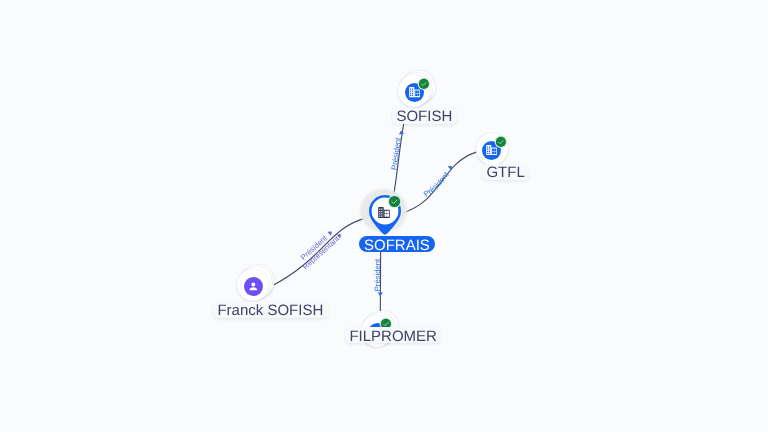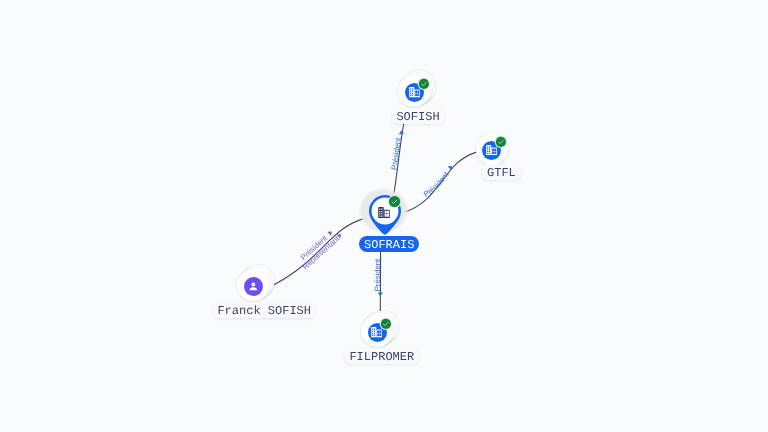--- a/index.html
+++ b/index.html
@@ -5,22 +5,22 @@
 <style>
   html,body{margin:0;padding:0;}
   body{width:768px;height:432px;overflow:hidden;background:#fafbfd;
        font-family:"Liberation Sans",sans-serif;-webkit-font-smoothing:antialiased;text-rendering:geometricPrecision;}
   #canvas{position:relative;width:768px;height:432px;background:#fafbfd;}
   svg.layer{position:absolute;left:0;top:0;width:768px;height:432px;overflow:visible;}
   .node{position:absolute;}
   .halo{position:absolute;border-radius:50%;background:#eaeaea;}
   .card{position:absolute;border-radius:50%;background:#fff;}
   .pill{position:absolute;white-space:nowrap;
-        font-size:12px;line-height:1;
-        display:flex;align-items:center;justify-content:center;font-family:Liberation Mono, monospace;}
+        font-size:15px;line-height:1;
+        display:flex;align-items:center;justify-content:center;}
   .pill.plain{background:#f8f9fb;color:#3d4465;border-radius:5px;
               height:14px;padding:2px 4.4px 0 4.4px;min-width:30px;
               box-shadow:0 1.2px 3px rgba(70,74,100,.11);}
   .pill.primary{background:#1565f0;color:#fff;border-radius:8px;
                 height:14px;padding:2px 5px 0 5px;}
 </style>
 </head>
 <body>
 
 <div id="canvas">
@@ -148,21 +148,21 @@
               </g>
             </svg>
           </div>
         </div>
         <div style="position: absolute; left: 28.41px; top: 11.61px; height: 13.78px; width: 13.78px;"><svg width="13.78" height="13.78" viewBox="0 0 31.2 31.2">
             <circle cx="15.6" cy="15.6" r="14.1" fill="#cdf0d8"></circle>
             <circle cx="15.6" cy="15.6" r="11.5" fill="#17803d"></circle>
             <path d="M10.4 16.2l3.4 3.4 6.9-7.2" fill="none" stroke="#9fe8b8" stroke-width="1.9" stroke-linecap="round" stroke-linejoin="round"></path>
           </svg></div>
       </div>
-      <div class="pill plain" style="left: 345px; top: 348px;">
+      <div class="pill plain" style="left: 345px; top: 327px;">
         <span>FILPROMER</span>
       </div>
       <div class="node" style="left: 227.4px; top: 259.4px; width: 52px; height: 52px;">
         <div class="card" style="height: 32px; width: 32px; left: 14.6px; top: 5.6px; border-radius: 46%; transform: rotate(-12deg); box-shadow: rgba(70, 74, 100, 0.14) 0px 0.6px 2.2px, rgba(120, 124, 145, 0.1) 0px 0px 0px 0.5px;"></div>
         <div class="card" style="height: 32px; width: 32px; left: 12.3px; top: 7.8px; border-radius: 46%; transform: rotate(-6deg); box-shadow: rgba(70, 74, 100, 0.14) 0px 0.6px 2.2px, rgba(120, 124, 145, 0.1) 0px 0px 0px 0.5px;"></div>
         <div class="card" style="height: 32px; width: 32px; left: 10px; top: 10px; border-radius: 50%; box-shadow: rgba(70, 74, 100, 0.13) 0px 1px 2.6px, rgba(120, 124, 145, 0.1) 0px 0px 0px 0.5px; display: flex; align-items: center; justify-content: center;">
           <div style="height: 19px; width: 19px; border-radius: 50%; position: relative; top: 1px; display: flex; align-items: center; justify-content: center; background: rgb(109, 78, 240);">
             <svg width="12.6" height="12.6" viewBox="0 0 24 24">
               <g fill="#fff">
                 <circle cx="12" cy="8.6" r="3.6"></circle>

